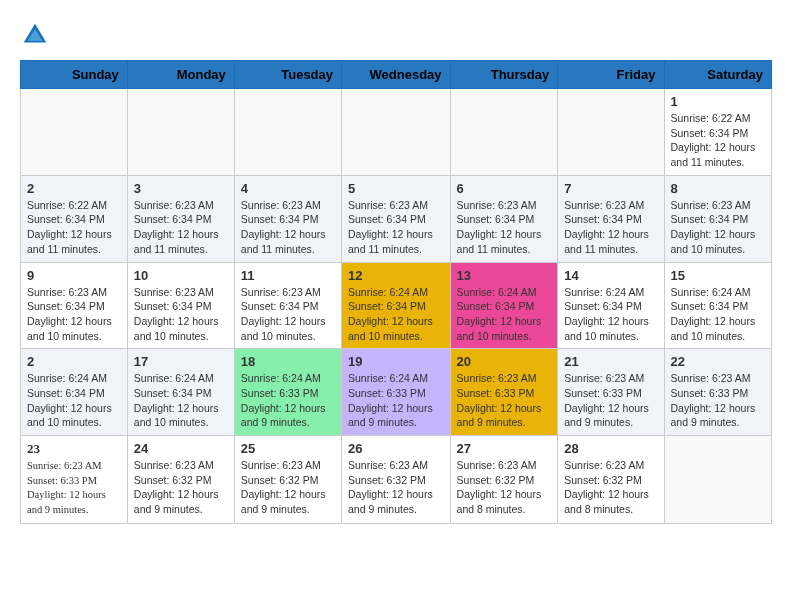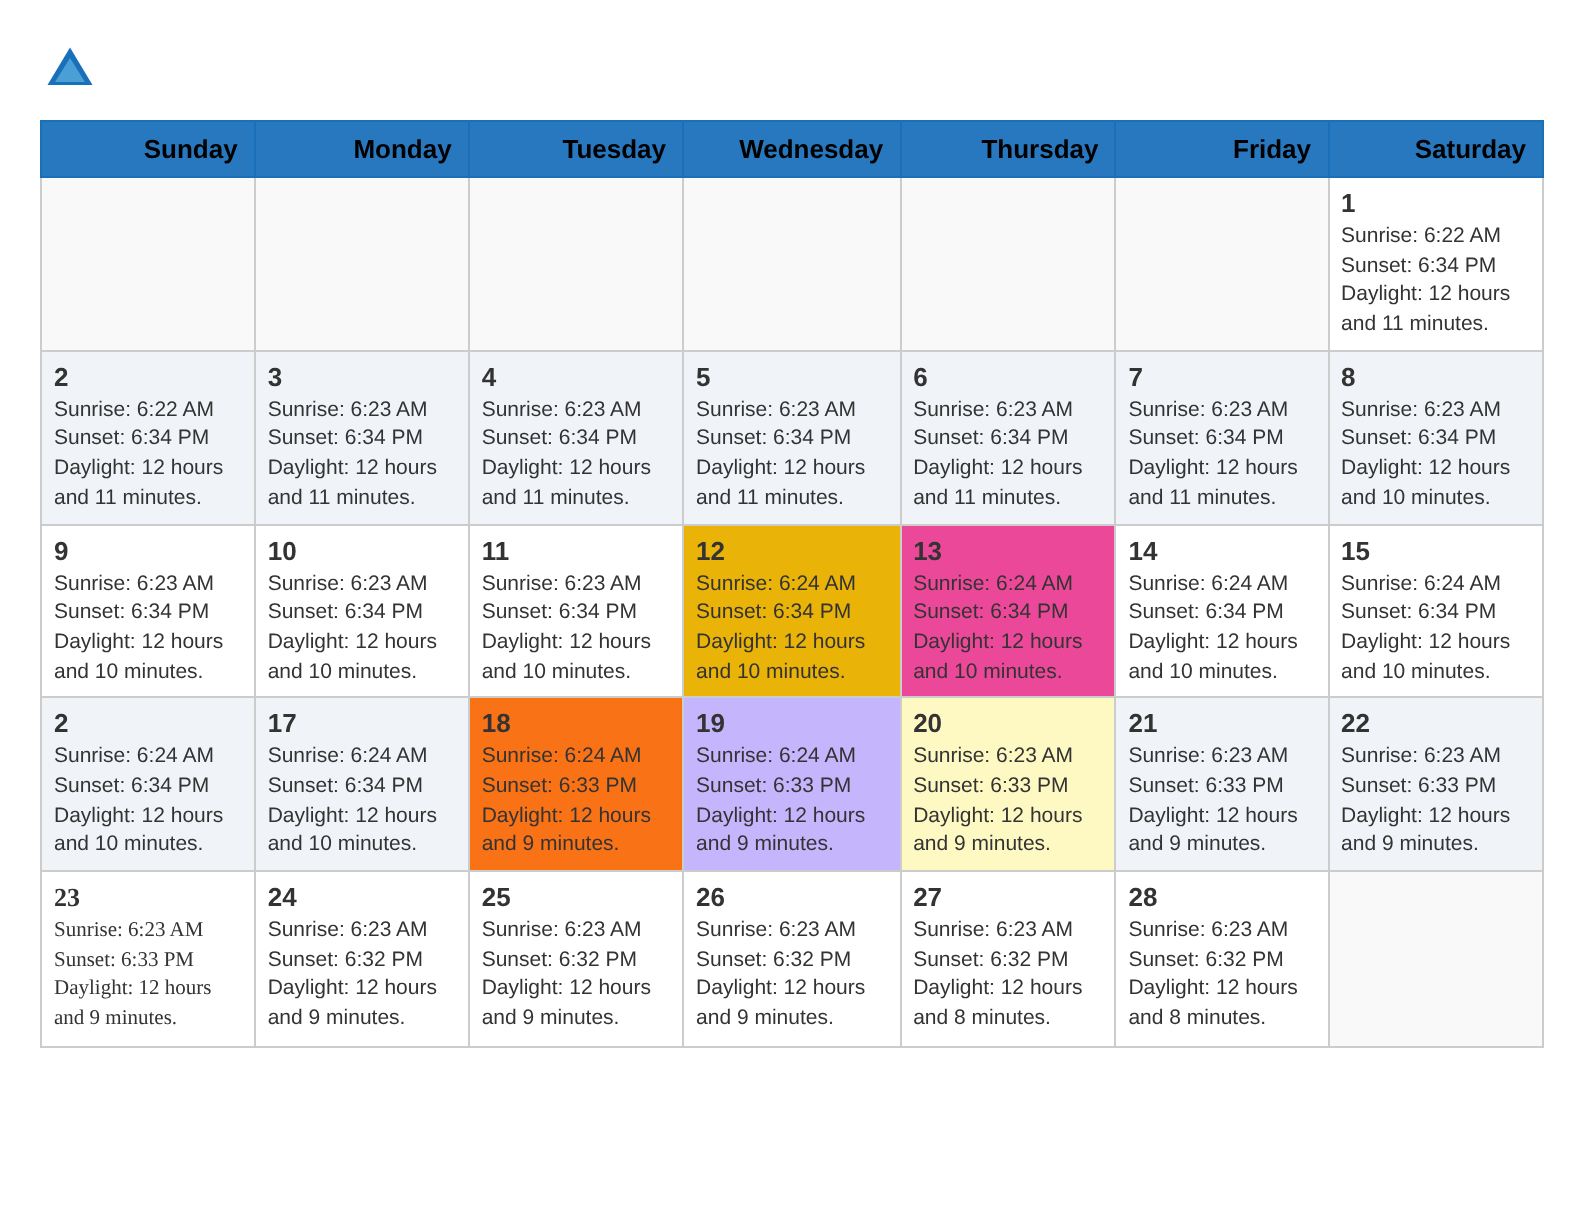--- a/index.html
+++ b/index.html
@@ -256,35 +256,35 @@
 Daylight: 12 hours
 and 10 minutes.</div>
         </td>
         <td style="background: rgb(240, 244, 248);">
           <span class="day-num">17</span>
           <div class="cell-detail" style="white-space: pre-line;">Sunrise: 6:24 AM
 Sunset: 6:34 PM
 Daylight: 12 hours
 and 10 minutes.</div>
         </td>
-        <td style="background: #f97316;">
+        <td style="background: #86efac;">
           <span class="day-num">18</span>
           <div class="cell-detail" style="white-space: pre-line;">Sunrise: 6:24 AM
 Sunset: 6:33 PM
 Daylight: 12 hours
 and 9 minutes.</div>
         </td>
         <td style="background: #c4b5fd;">
           <span class="day-num">19</span>
           <div class="cell-detail" style="white-space: pre-line;">Sunrise: 6:24 AM
 Sunset: 6:33 PM
 Daylight: 12 hours
 and 9 minutes.</div>
         </td>
-        <td style="background: #fef9c3; margin-left: 32px;">
+        <td style="background: #eab308; margin-left: 32px;">
           <span class="day-num">20</span>
           <div class="cell-detail" style="white-space: pre-line;">Sunrise: 6:23 AM
 Sunset: 6:33 PM
 Daylight: 12 hours
 and 9 minutes.</div>
         </td>
         <td style="background: rgb(240, 244, 248);">
           <span class="day-num">21</span>
           <div class="cell-detail" style="white-space: pre-line;">Sunrise: 6:23 AM
 Sunset: 6:33 PM

